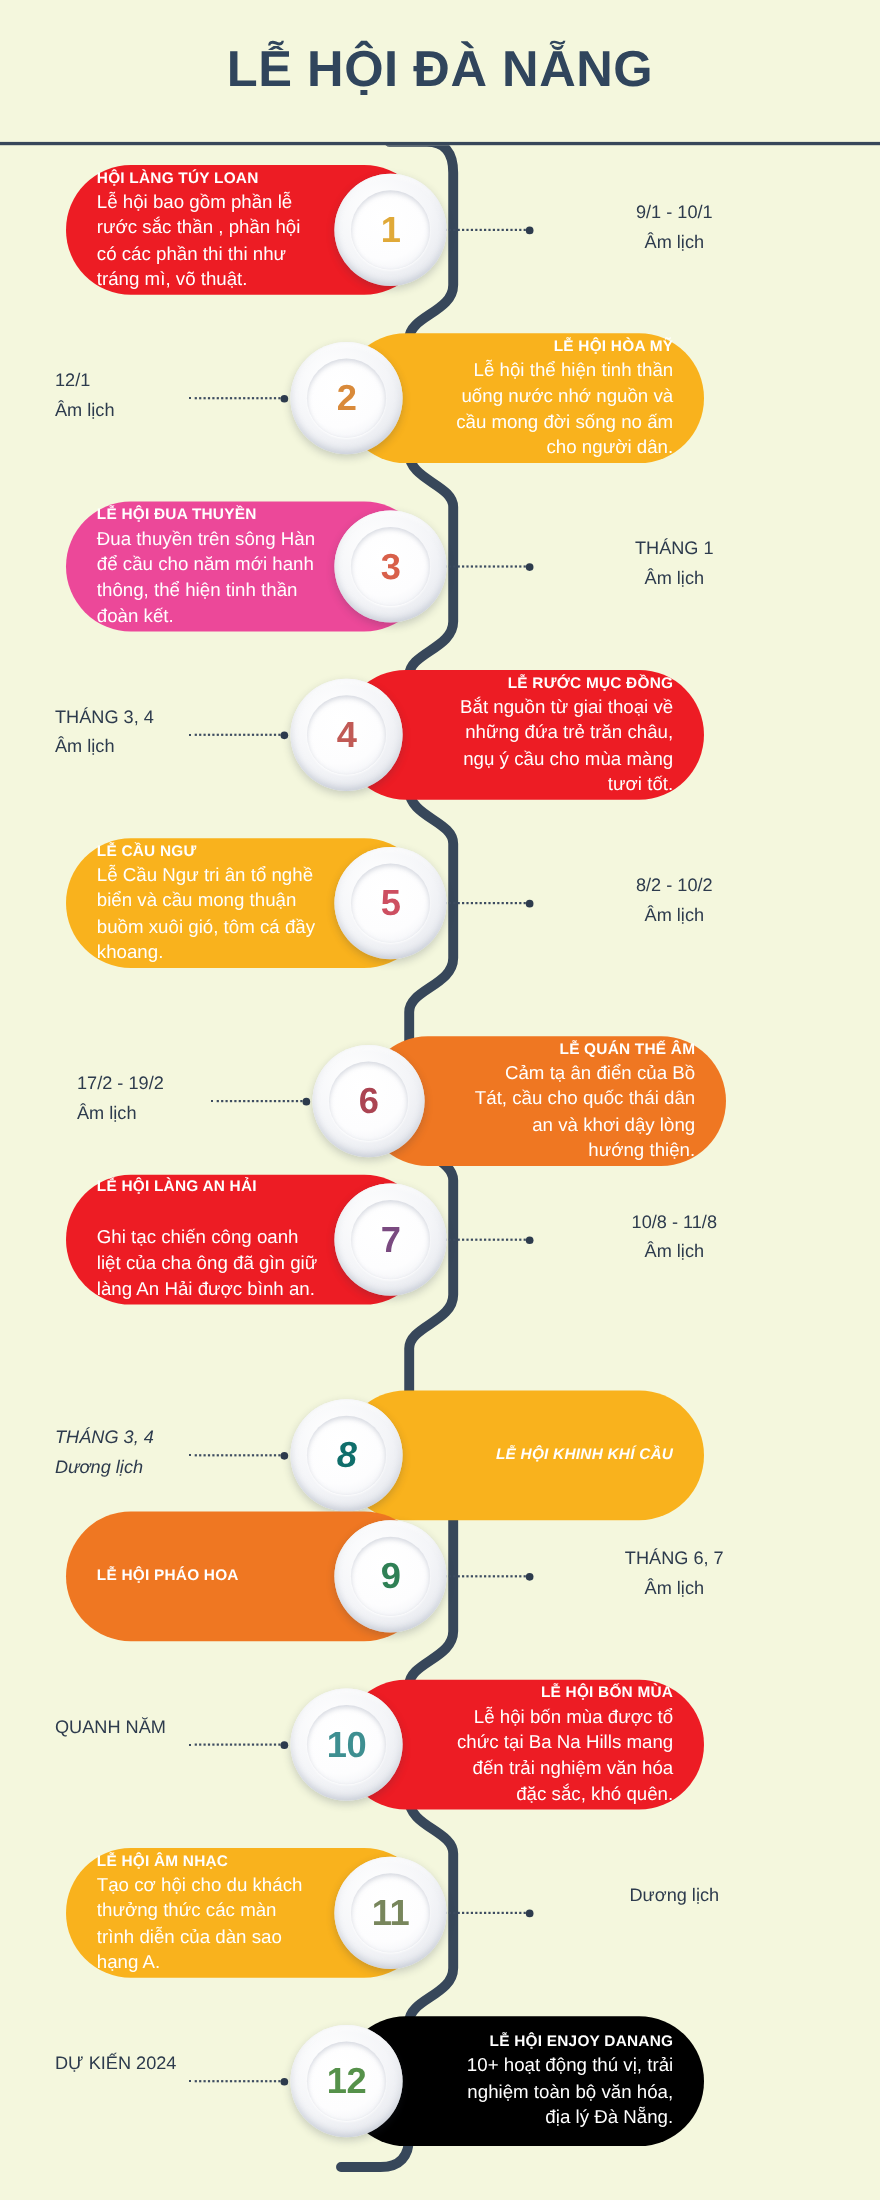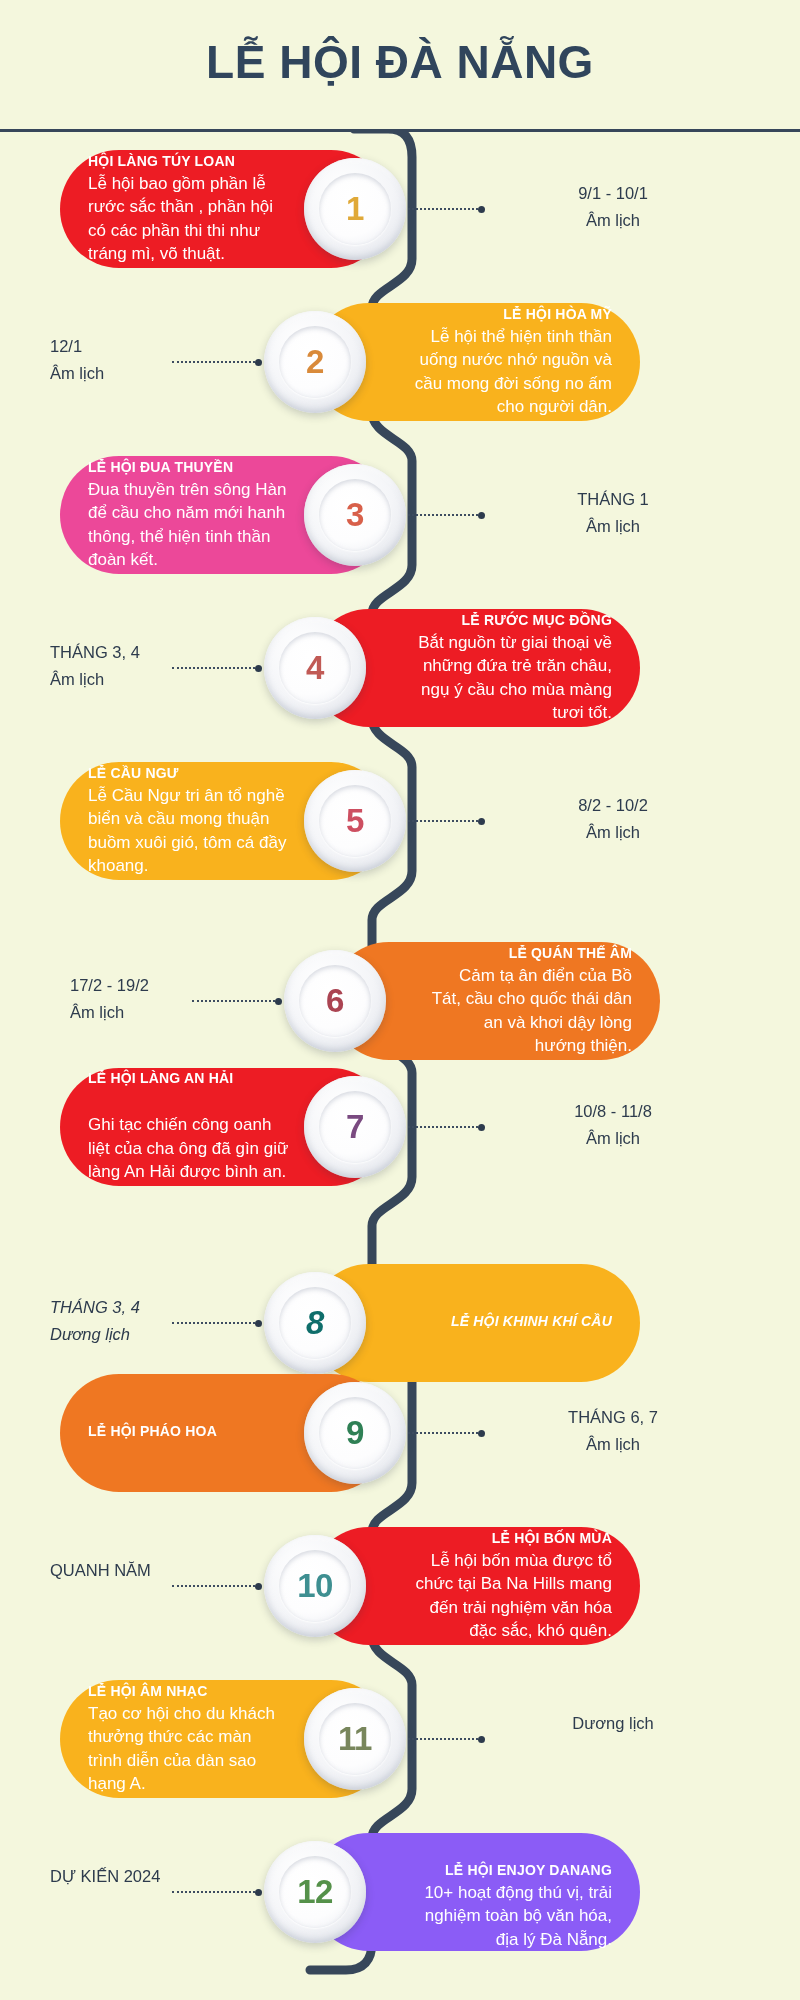--- a/index.html
+++ b/index.html
@@ -355,21 +355,21 @@
         </div>
         <div class="leader">
           <div class="dots"></div>
           <div class="knob"></div>
         </div>
         <div class="date">
           <div>Dương lịch</div>
         </div>
       </div>
       <div class="row right" style="top: 1701px;">
-        <div class="card" style="background: #8b5cf6; justify-content: flex-end;">
+        <div class="card" style="background: #000000;">
           <div class="card-title">LỄ HỘI ENJOY DANANG</div>
           <div class="card-desc">10+ hoạt động thú vị, trải nghiệm toàn bộ văn hóa, địa lý Đà Nẵng.</div>
         </div>
         <div class="badge">
           <span class="badge-num" style="color: rgb(85, 145, 74);">12</span>
         </div>
         <div class="leader">
           <div class="dots"></div>
           <div class="knob"></div>
         </div>

